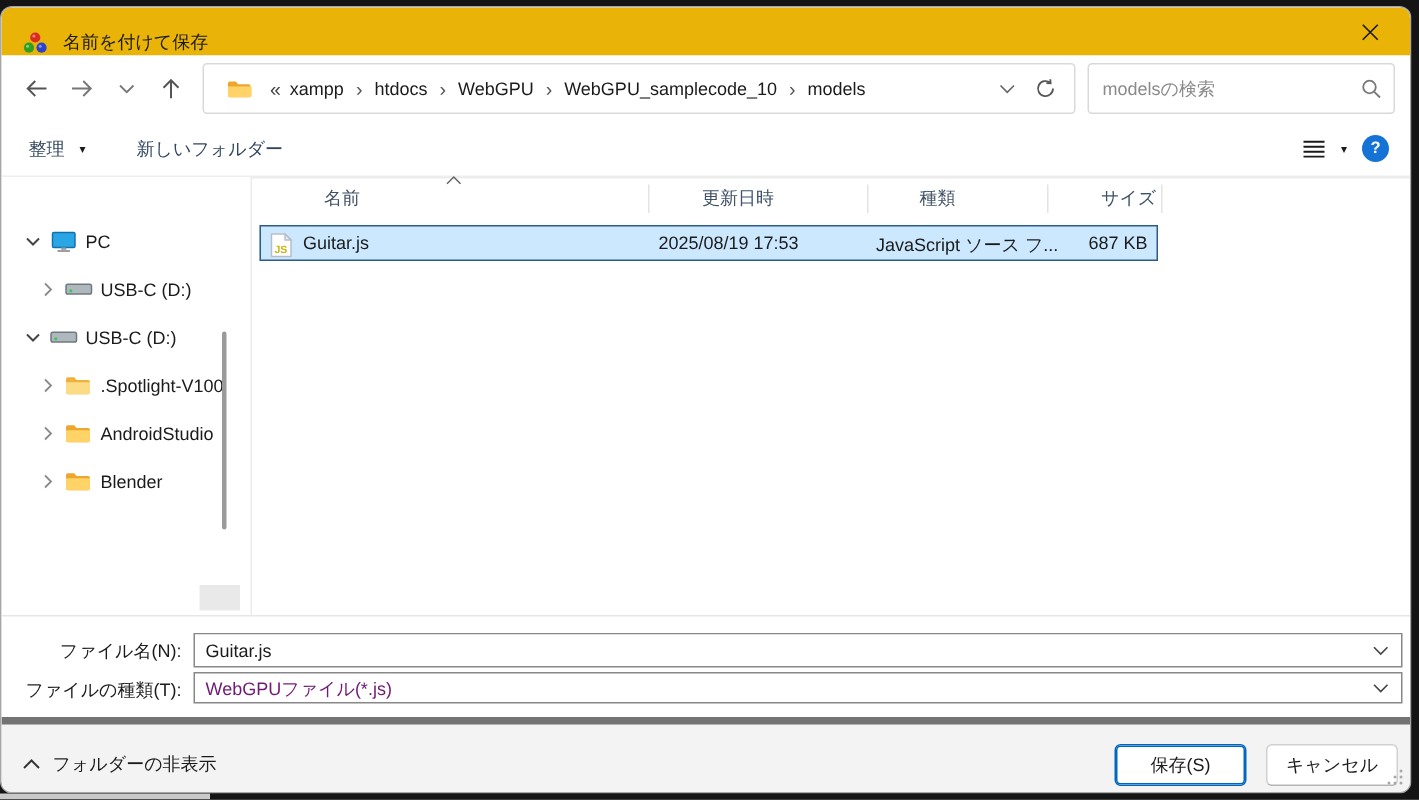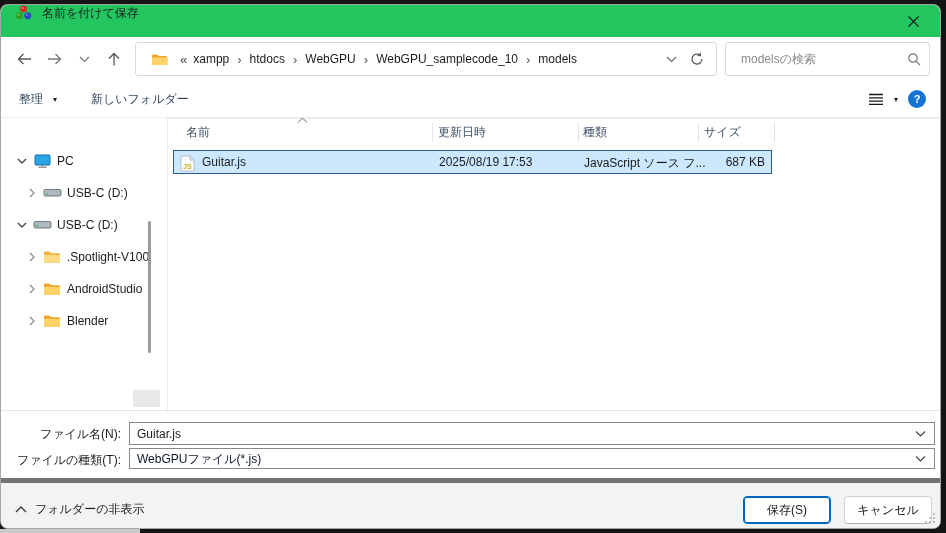--- a/index.html
+++ b/index.html
@@ -3,35 +3,35 @@
 <meta charset="utf-8">
 <style>
   html,body{margin:0;padding:0;background:#101010;}
   *{box-sizing:border-box;font-family:"Liberation Sans","DejaVu Sans",sans-serif;}
   .stage{position:relative;width:946px;height:533px;background:#141414;overflow:hidden;}
   .bottom-light{position:absolute;left:0;top:529px;width:140px;height:4px;background:#c9c9c9;}
   .window{position:absolute;left:0;top:4px;width:941px;height:525px;background:#ffffff;
           border-radius:8px;border:1px solid rgba(0,0,0,.35);overflow:hidden;
           display:flex;flex-direction:column;}
   
-  .titlebar{height:32px;background:#22c55e;display:flex;align-items:flex-start;padding:0 4px 0 14px;flex:0 0 auto;}
+  .titlebar{height:32px;background:#eab308;display:flex;align-items:flex-end;padding:0 4px 0 14px;flex:0 0 auto;}
   .titlebar .title{font-size:12px;color:#1b1b1b;margin-left:10px;flex:1;}
   .close-btn{width:45px;height:32px;display:flex;align-items:center;justify-content:center;cursor:pointer;}
   
   .navrow{height:44px;display:flex;align-items:center;padding:0 10px 0 8px;flex:0 0 auto;background:#fff;}
   .navbtn{width:30px;height:30px;display:flex;align-items:center;justify-content:center;border-radius:4px;}
   .addressbar{height:34px;flex:1 1 auto;margin:0 8px 0 6px;border:1px solid #d9d9d9;border-radius:3px;
               display:flex;align-items:center;padding:0 6px 0 10px;min-width:0;background:#fff;}
   .crumb{font-size:12px;color:#1b1b1b;padding:0 2px;white-space:nowrap;}
   .crumb-sep{font-size:13px;color:#555;padding:0 6px;}
   .overflow-prefix{font-size:13px;color:#444;padding:0 4px 0 8px;}
   .addr-spacer{flex:1;}
   .addr-ico{display:flex;align-items:center;justify-content:center;width:26px;height:28px;}
   .searchbox{width:205px;height:34px;border:1px solid #d9d9d9;border-radius:3px;display:flex;align-items:center;
-             padding:0 8px 0 13px;background:#fff;}
+             padding:0 8px 0 7px;background:#fff;}
   .searchbox input{border:none;outline:none;flex:1;font-size:12px;color:#1b1b1b;min-width:0;}
   .searchbox input::placeholder{color:#8a8a8a;}
   
   .toolbar{height:37px;display:flex;align-items:center;padding:0 14px 0 18px;border-bottom:1px solid #ededed;flex:0 0 auto;background:#fff;}
   .tb-btn{display:flex;align-items:center;gap:10px;font-size:12px;color:#32475e;margin-right:34px;cursor:pointer;}
   .tb-caret{font-size:8px;color:#1b1b1b;}
   .tb-right{margin-left:auto;display:flex;align-items:center;gap:10px;}
   .help-circle{width:18px;height:18px;border-radius:50%;background:#1673d6;color:#fff;font-size:11px;font-weight:bold;
                display:flex;align-items:center;justify-content:center;}
   
@@ -39,33 +39,33 @@
   .sidebar{width:166px;position:relative;overflow:hidden;padding-top:27px;}
   .tree-row{height:32px;display:flex;align-items:center;font-size:12px;color:#1b1b1b;
             margin:0 20px 0 8px;border-radius:4px;padding-left:4px;white-space:nowrap;cursor:pointer;}
   .tree-row.hl{background:#e9e9e9;}
   .tree-row .chev{width:18px;display:flex;align-items:center;justify-content:center;flex:0 0 18px;}
   .tree-row .t-ico{width:22px;display:flex;align-items:center;justify-content:center;flex:0 0 22px;margin-right:4px;}
   .tree-row.lvl1{padding-left:14px;}
   .sb-thumb{position:absolute;left:147px;top:103px;width:3px;height:132px;background:#9a9a9a;border-radius:2px;}
   .sb-block{position:absolute;left:132px;top:272px;width:27px;height:17px;background:#e9e9e9;}
   .filepane{flex:1;position:relative;border-left:1px solid #ececec;border-top:1px solid #ececec;}
-  .col-label{position:absolute;top:5px;font-size:12px;color:#3e5166;cursor:pointer;}
+  .col-label{position:absolute;top:5px;font-size:12px;color:#3e5166;cursor:pointer;margin-left:30px;}
   .col-sep{position:absolute;top:4px;width:1px;height:19px;background:#e3e3e3;}
   .sort-caret{position:absolute;top:-2px;left:129px;}
   .file-row{position:absolute;left:5px;top:31px;width:599px;height:24px;background:#cce8ff;
             border:1px solid #2b5c8a;display:block;cursor:pointer;}
   .file-row span{position:absolute;top:4px;font-size:12px;color:#1b1b1b;white-space:nowrap;}
   .fr-ico{position:absolute;left:6px;top:3px;}
   
   .fields{flex:0 0 68px;position:relative;border-top:1px solid #e6e6e6;background:#fff;}
   .f-label{position:absolute;right:819px;width:200px;text-align:right;font-size:12px;color:#1b1b1b;}
   .combo{position:absolute;left:128px;width:806px;border:1px solid #888;background:#fff;}
   .combo input{width:100%;height:100%;border:none;outline:none;font-size:12px;padding:0 26px 0 7px;color:#1b1b1b;}
-  .combo .val{font-size:12px;color:#0f172a;padding:0 26px 0 7px;line-height:20px;white-space:nowrap;overflow:hidden;}
+  .combo .val{font-size:12px;color:#701a75;padding:0 26px 0 7px;line-height:20px;white-space:nowrap;overflow:hidden;}
   .combo .cbx-chev{position:absolute;right:8px;top:50%;transform:translateY(-50%);}
   
   .footer{flex:1;background:#f3f3f3;border-top:5px solid #737373;position:relative;}
   .hide-folders{position:absolute;left:14px;top:18px;display:flex;align-items:center;gap:8px;font-size:12px;color:#1b1b1b;cursor:pointer;}
   .btn{position:absolute;top:13px;height:28px;width:88px;border-radius:4px;background:#fff;font-size:12px;color:#1b1b1b;
        display:flex;align-items:center;justify-content:center;cursor:pointer;text-align:center;}
   .btn-save{left:742px;border:1px solid #0067c0;box-shadow:0 0 0 1px #0067c0 inset;}
   .btn-cancel{left:843px;border:1px solid #d0d0d0;border-bottom-color:#b5b5b5;}
   .grip{position:absolute;right:4px;bottom:4px;}
   svg{display:block;}

